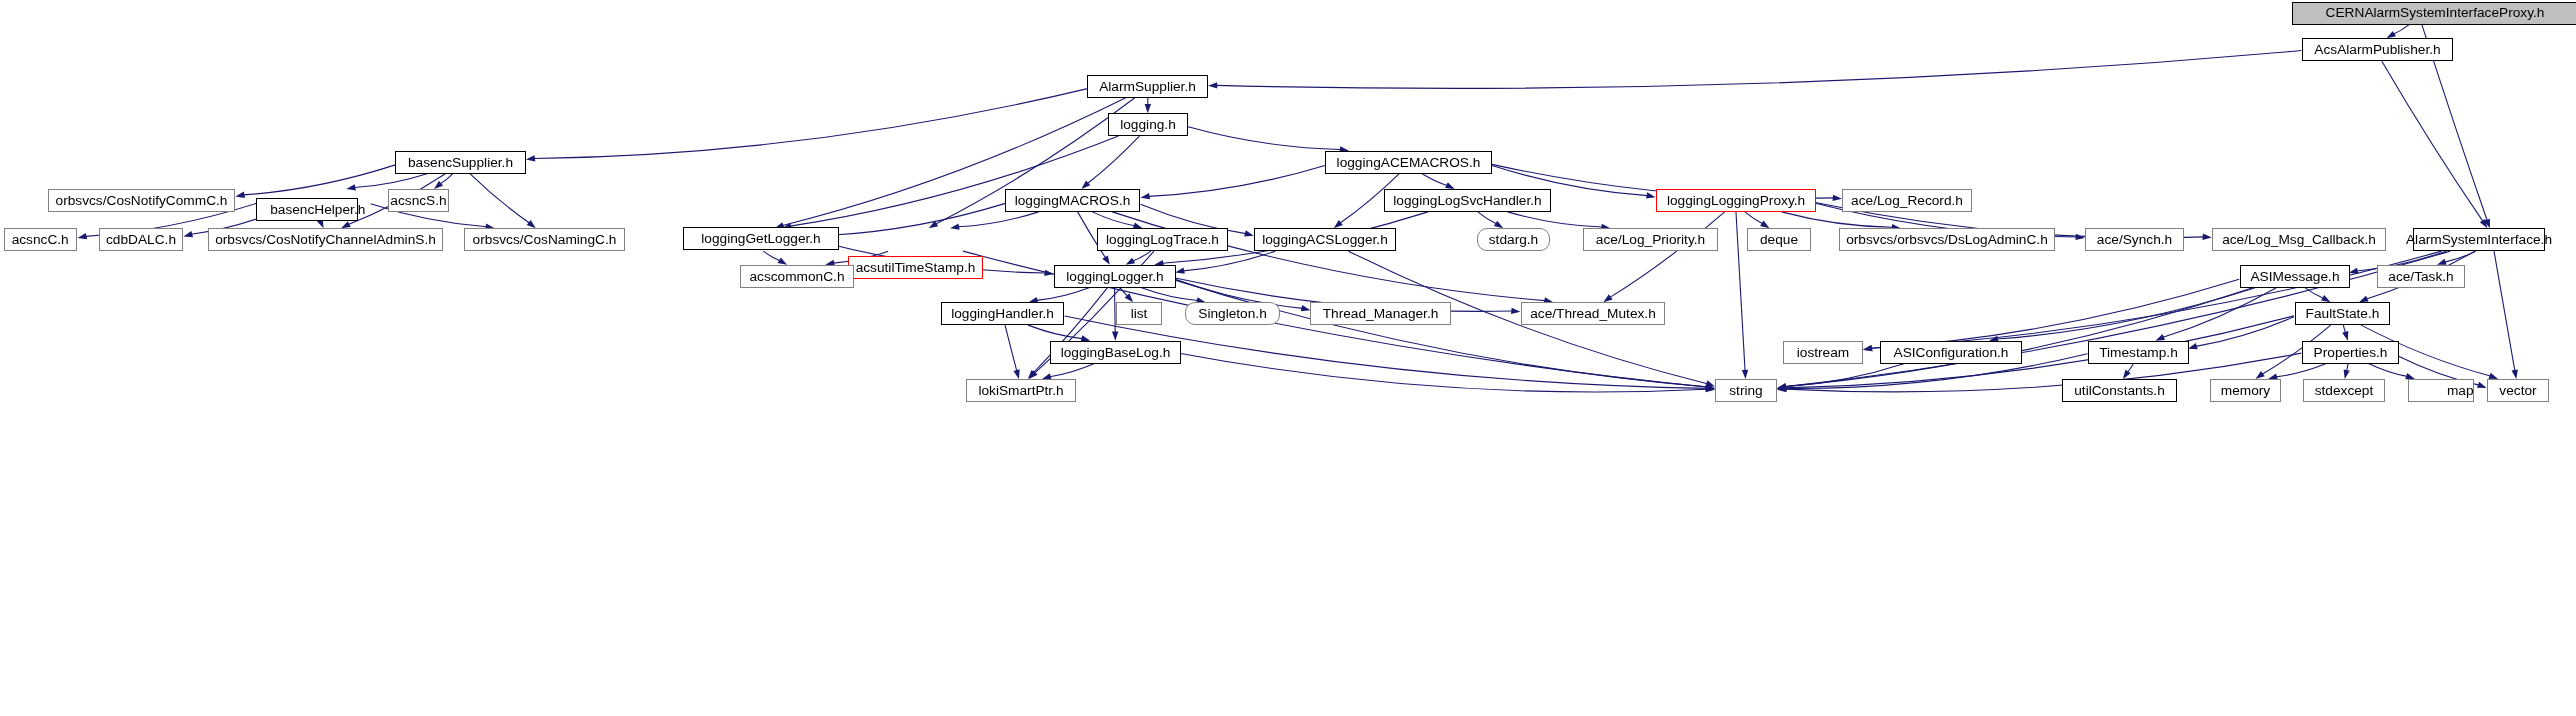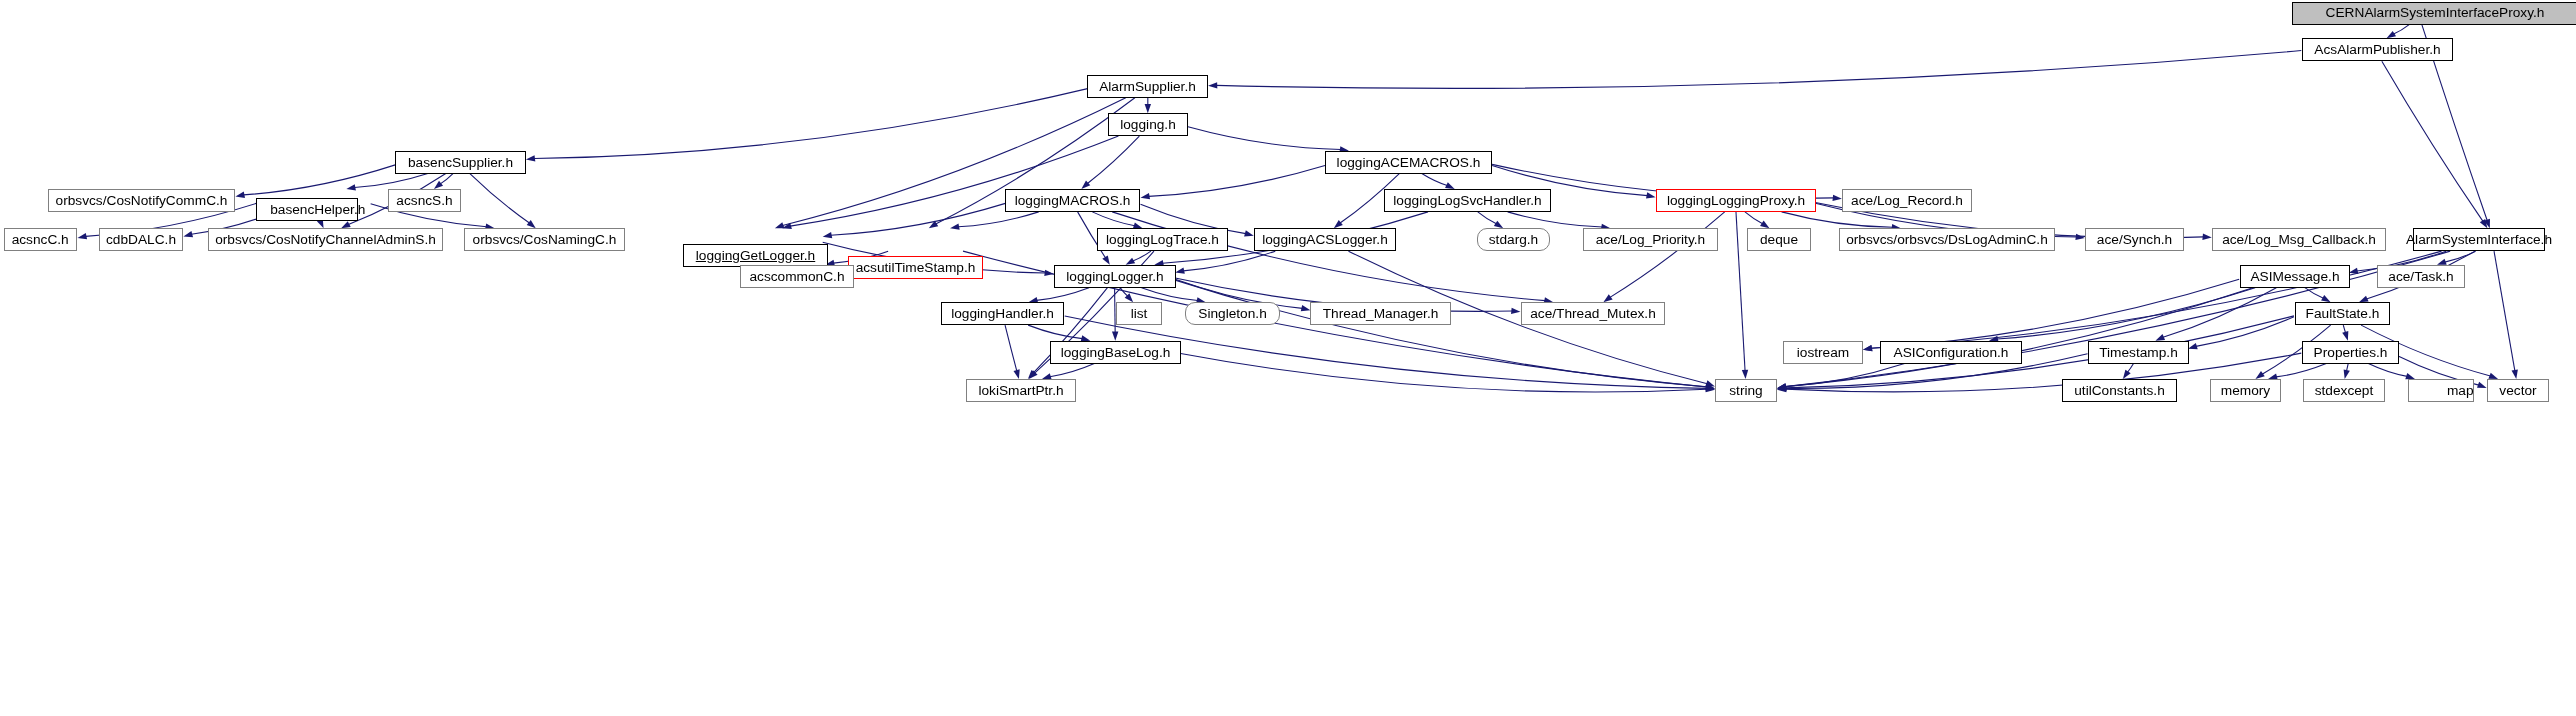--- a/index.html
+++ b/index.html
@@ -209,30 +209,30 @@
       <polygon points="2722,424.7836956521739 2711.4057262473516,424.6770952115333 2713.7845390561242,418.09368806774984" fill="#191970"></polygon>
     </svg>
 <div class="node root" style="left: 2292px; top: 1.8px; width: 286px;">CERNAlarmSystemInterfaceProxy.h</div>
     <div class="node solid" style="left: 2302px; top: 38px; width: 151px;">AcsAlarmPublisher.h</div>
     <div class="node solid" style="left: 1087px; top: 75px; width: 121px;">AlarmSupplier.h</div>
     <div class="node solid" style="left: 1108px; top: 113px; width: 80px;">logging.h</div>
     <div class="node solid" style="left: 395px; top: 151px; width: 131px;">basencSupplier.h</div>
     <div class="node solid" style="left: 1325px; top: 151px; width: 167px;">loggingACEMACROS.h</div>
     <div class="node " style="left: 48px; top: 189px; width: 187px;">orbsvcs/CosNotifyCommC.h</div>
     <div class="node solid" style="left: 256px; top: 198px; width: 102px; padding-left: 27px;">basencHelper.h</div>
-    <div class="node " style="left: 388px; top: 189px; width: 73px;">acsncS.h</div>
+    <div class="node " style="left: 388px; top: 189px; width: 61px;">acsncS.h</div>
     <div class="node solid" style="left: 1005px; top: 189px; width: 135px;">loggingMACROS.h</div>
     <div class="node solid" style="left: 1384px; top: 189px; width: 167px;">loggingLogSvcHandler.h</div>
     <div class="node solid hot" style="left: 1656px; top: 189px; width: 160px;">loggingLoggingProxy.h</div>
     <div class="node " style="left: 1842px; top: 189px; width: 130px;">ace/Log_Record.h</div>
     <div class="node " style="left: 3.7px; top: 228px; width: 73px;">acsncC.h</div>
     <div class="node " style="left: 99px; top: 228px; width: 84px;">cdbDALC.h</div>
     <div class="node " style="left: 208px; top: 228px; width: 235px;">orbsvcs/CosNotifyChannelAdminS.h</div>
     <div class="node " style="left: 464px; top: 228px; width: 161px;">orbsvcs/CosNamingC.h</div>
-    <div class="node solid" style="left: 683px; top: 244px; width: 145px; text-decoration: underline;">loggingGetLogger.h</div>
+    <div class="node solid" style="left: 683px; top: 227px; width: 156px;">loggingGetLogger.h</div>
     <div class="node solid hot" style="left: 848px; top: 228px; width: 135px; margin-top: 28px;">acsutilTimeStamp.h</div>
     <div class="node solid" style="left: 1097px; top: 228px; width: 131px;">loggingLogTrace.h</div>
     <div class="node solid" style="left: 1254px; top: 228px; width: 142px;">loggingACSLogger.h</div>
     <div class="node " style="left: 1477px; top: 228px; width: 73px; border-radius: 10px;">stdarg.h</div>
     <div class="node " style="left: 1583px; top: 228px; width: 135px;">ace/Log_Priority.h</div>
     <div class="node " style="left: 1747px; top: 228px; width: 64px;">deque</div>
     <div class="node " style="left: 1839px; top: 228px; width: 216px;">orbsvcs/orbsvcs/DsLogAdminC.h</div>
     <div class="node " style="left: 2085px; top: 228px; width: 99px;">ace/Synch.h</div>
     <div class="node " style="left: 2212px; top: 228px; width: 174px;">ace/Log_Msg_Callback.h</div>
     <div class="node solid" style="left: 2413px; top: 228px; width: 132px; text-align: right;">AlarmSystemInterface.h</div>

